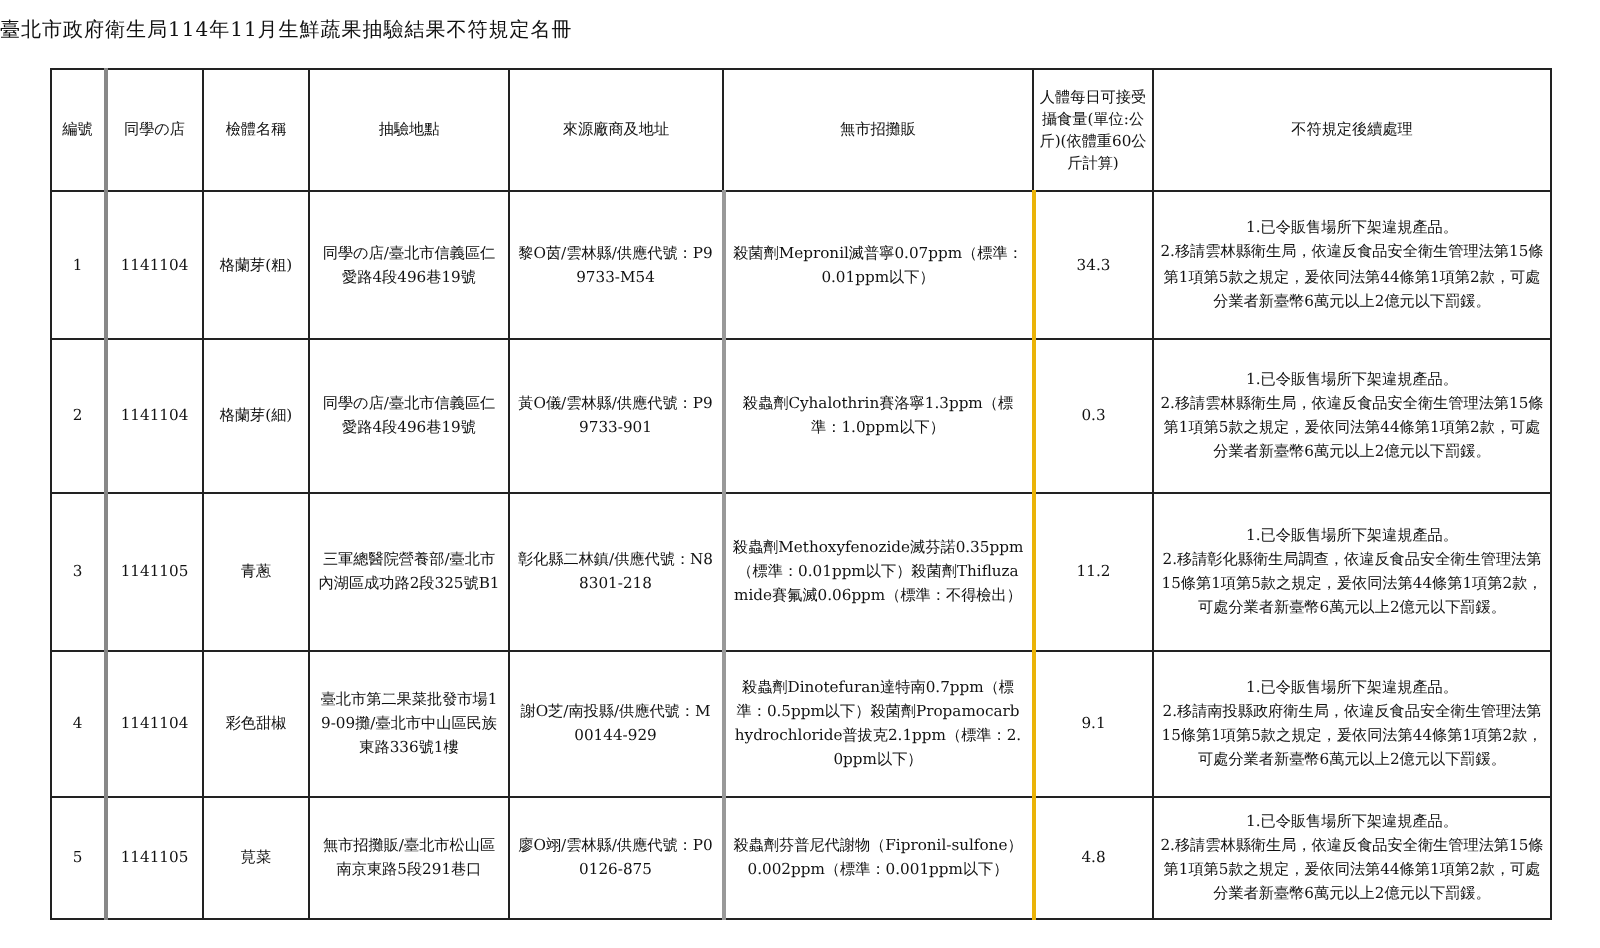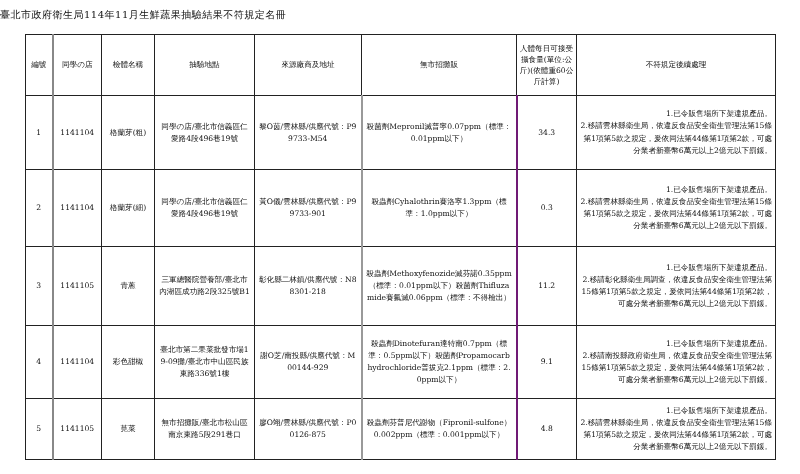--- a/index.html
+++ b/index.html
@@ -8,22 +8,22 @@
     .title { position: absolute; top: 8px; left: 0; width: 800px; text-align: left;
              font-size: 10px; letter-spacing: 0.5px; }
     table.main { position: absolute; left: 25px; top: 34px; border-collapse: collapse;
                  table-layout: fixed; width: 750px; }
     table.main td, table.main th { border: 1px solid #222; padding: 0 3px;
                  font-size: 7.6px; line-height: 12px; font-weight: normal;
                  vertical-align: middle; text-align: center; word-break: break-all; }
     table.main th { height: 60px; margin-top: 35px; }
     table.main th.dose { line-height: 11px; padding: 0 2px; }
     table.main th.c-no, table.main td.c-no { border-right: 2px solid #888; }
-    table.main td.c-reason { border-left: 2px solid #999; border-right: 2px solid #701a75; }
-    table.main td.c-remedy { text-align: right; line-height: 12.2px; padding: 0 3px 0 3px; }
+    table.main td.c-reason { border-left: 2px solid #999; border-right: 2px solid #eab308; }
+    table.main td.c-remedy { text-align: center; line-height: 12.2px; padding: 0 3px 0 3px; }
     tr.r1 td { height: 73px; }
     tr.r2 td { height: 76px; }
     tr.r3 td { height: 78px; }
     tr.r4 td { height: 72px; }
     tr.r5 td { height: 60px; }
     .rem-line { display: block; }
   </style>
 </head>
 <body>
 

